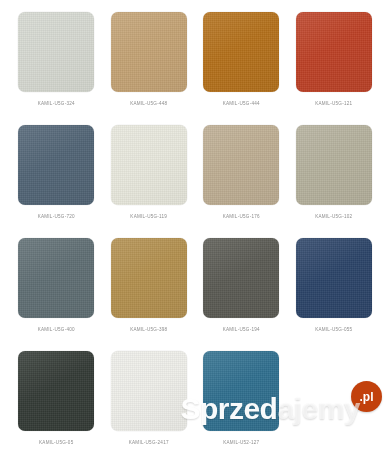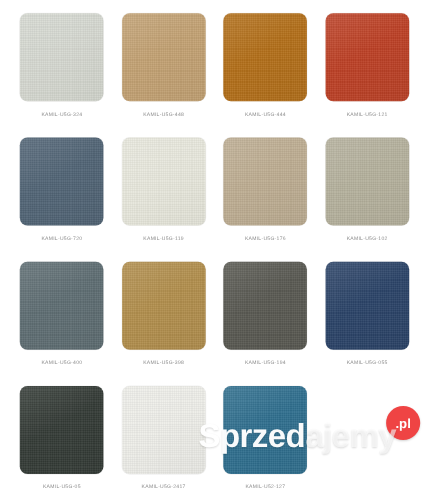--- a/index.html
+++ b/index.html
@@ -76,21 +76,21 @@
     color: #8d8d8d;
     white-space: nowrap;
     text-align: center;
     font-family: "Liberation Sans", sans-serif;
   }
 
   
   #watermark {
     position: absolute;
     right: 8px;
-    bottom: 40px;
+    bottom: 28px;
     display: flex;
     align-items: flex-end;
     pointer-events: none;
     user-select: none;
   }
   #watermark-text {
     font-size: 30px;
     font-weight: bold;
     font-family: "Liberation Sans", sans-serif;
     letter-spacing: -0.5px;
@@ -99,21 +99,21 @@
     text-shadow: 0 1px 2px rgba(0,0,0,0.16);
     opacity: 0.97;
   }
   #watermark-text .dim {
     color: rgba(255,255,255,0.62);
   }
   #watermark-badge {
     width: 31px;
     height: 31px;
     border-radius: 50%;
-    background: #ef4444;
+    background: #c2410c;
     color: #ffffff;
     font-size: 12px;
     font-weight: bold;
     display: flex;
     align-items: center;
     justify-content: center;
     margin-left: -9px;
     margin-bottom: 12px;
     box-shadow: 0 1px 2px rgba(0,0,0,0.18);
   }

